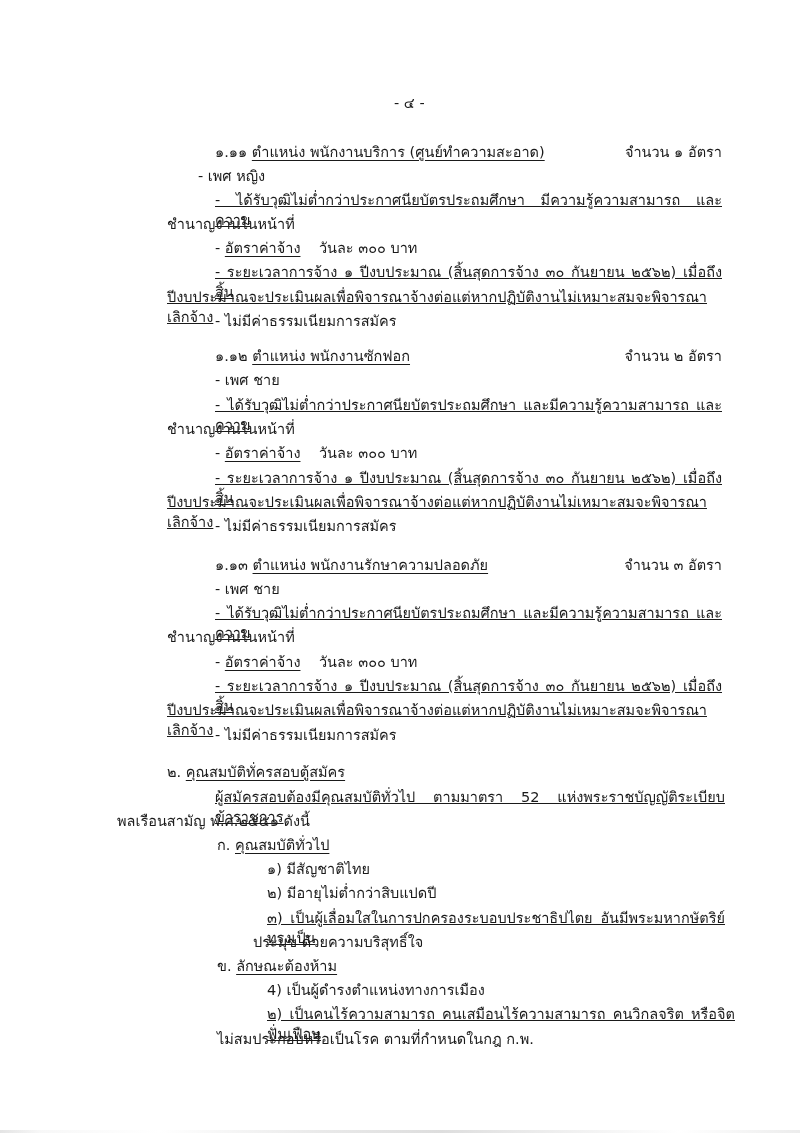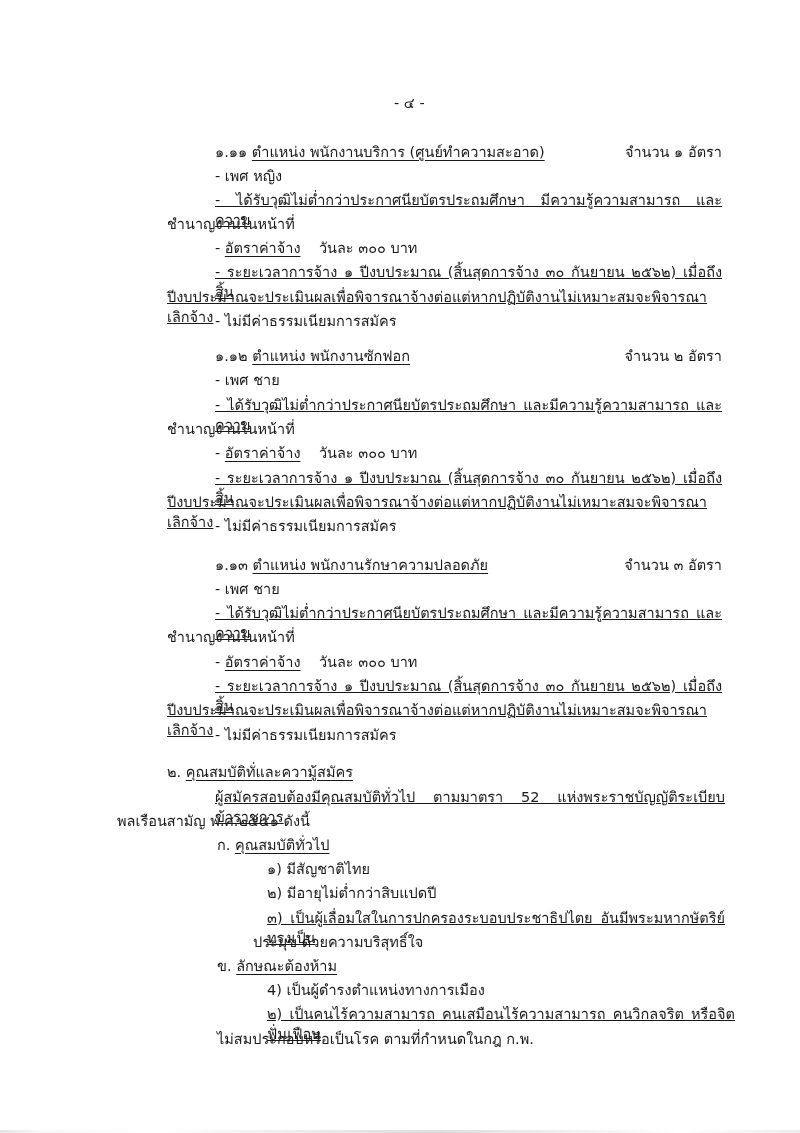--- a/index.html
+++ b/index.html
@@ -43,21 +43,21 @@
 <body>
 
 <div class="line" style="left:394px; top:93px;">- ๔ -</div>
 
 <div>
   <div class="line bold" style="left:215px; top:142px;">
     <span>๑.๑๑</span>
     <span class="u">ตำแหน่ง พนักงานบริการ (ศูนย์ทำความสะอาด)</span>
   </div>
   <div class="line bold" style="right:78px; top:142px;">จำนวน ๑ อัตรา</div>
-  <div class="line" style="left:215px; top:166px;">- เพศ หญิง</div>
+  <div class="line" style="left:198px; top:166px;">- เพศ หญิง</div>
   <div class="line justify-line" style="left:215px; top:190px; width:507px;">- ได้รับวุฒิไม่ต่ำกว่าประกาศนียบัตรประถมศึกษา มีความรู้ความสามารถ และความ</div>
   <div class="line" style="left:167px; top:214px;">ชำนาญงานในหน้าที่</div>
   <div class="line bold" style="left:215px; top:238px;">
     <span>- </span><span class="u">อัตราค่าจ้าง</span>&nbsp;&nbsp;&nbsp;&nbsp;<span>วันละ ๓๐๐ บาท</span>
   </div>
   <div class="line justify-line" style="left:215px; top:262px; width:507px;">- ระยะเวลาการจ้าง ๑ ปีงบประมาณ (สิ้นสุดการจ้าง ๓๐ กันยายน ๒๕๖๒) เมื่อถึงสิ้น</div>
   <div class="line justify-line" style="left:167px; top:287px; width:555px;">ปีงบประมาณจะประเมินผลเพื่อพิจารณาจ้างต่อแต่หากปฏิบัติงานไม่เหมาะสมจะพิจารณาเลิกจ้าง</div>
   <div class="line" style="left:215px; top:311px;">- ไม่มีค่าธรรมเนียมการสมัคร</div>
 </div>
 
@@ -91,21 +91,21 @@
     <span>- </span><span class="u">อัตราค่าจ้าง</span>&nbsp;&nbsp;&nbsp;&nbsp;<span>วันละ ๓๐๐ บาท</span>
   </div>
   <div class="line justify-line" style="left:215px; top:676px; width:507px;">- ระยะเวลาการจ้าง ๑ ปีงบประมาณ (สิ้นสุดการจ้าง ๓๐ กันยายน ๒๕๖๒) เมื่อถึงสิ้น</div>
   <div class="line justify-line" style="left:167px; top:700px; width:555px;">ปีงบประมาณจะประเมินผลเพื่อพิจารณาจ้างต่อแต่หากปฏิบัติงานไม่เหมาะสมจะพิจารณาเลิกจ้าง</div>
   <div class="line" style="left:215px; top:725px;">- ไม่มีค่าธรรมเนียมการสมัคร</div>
 </div>
 
 <div>
   <div class="line bold" style="left:167px; top:762px;">
     <span>๒.</span>
-    <span class="u">คุณสมบัติทั่และความู้สมัคร</span>
+    <span class="u">คุณสมบัติทั่ครสอบตู้สมัคร</span>
   </div>
   <div class="line justify-line" style="left:215px; top:787px; width:510px;">ผู้สมัครสอบต้องมีคุณสมบัติทั่วไป ตามมาตรา 52 แห่งพระราชบัญญัติระเบียบข้าราชการ</div>
   <div class="line" style="left:117px; top:811px;">พลเรือนสามัญ พ.ศ.๒๕๕๑ ดังนี้</div>
 
   <div class="line bold" style="left:217px; top:835px;">
     <span>ก.</span>
     <span class="u">คุณสมบัติทั่วไป</span>
   </div>
   <div class="line" style="left:267px; top:859px;">๑) มีสัญชาติไทย</div>
   <div class="line" style="left:267px; top:883px;">๒) มีอายุไม่ต่ำกว่าสิบแปดปี</div>

